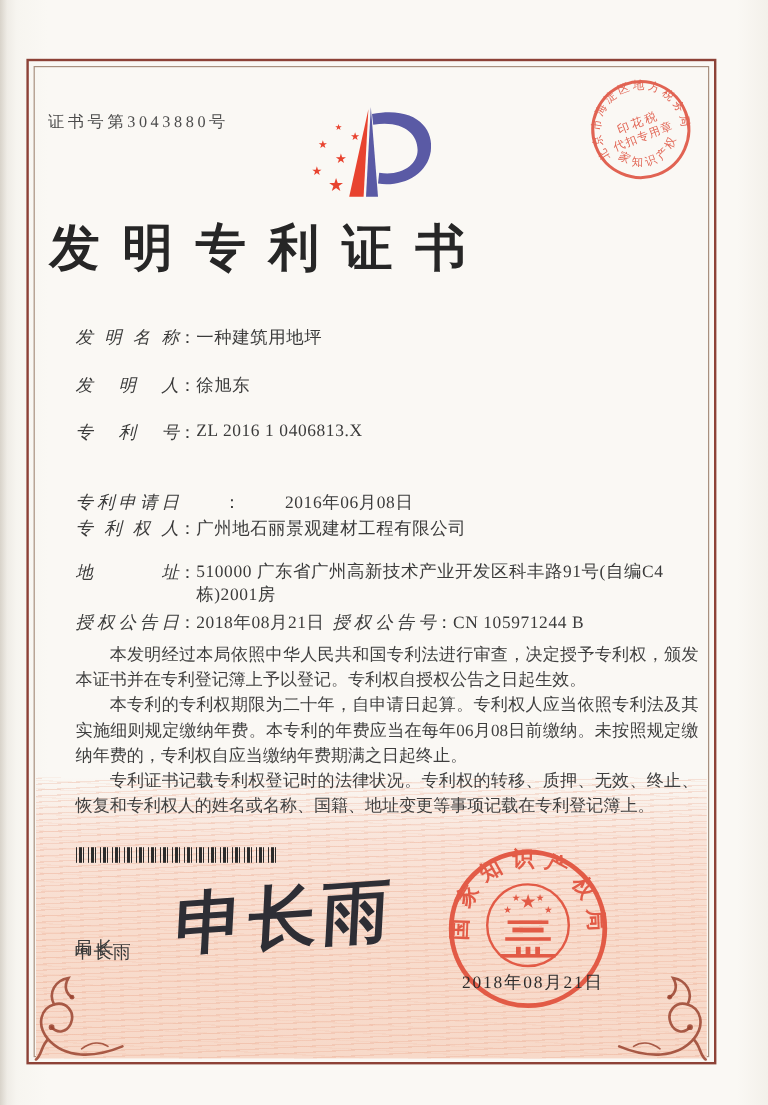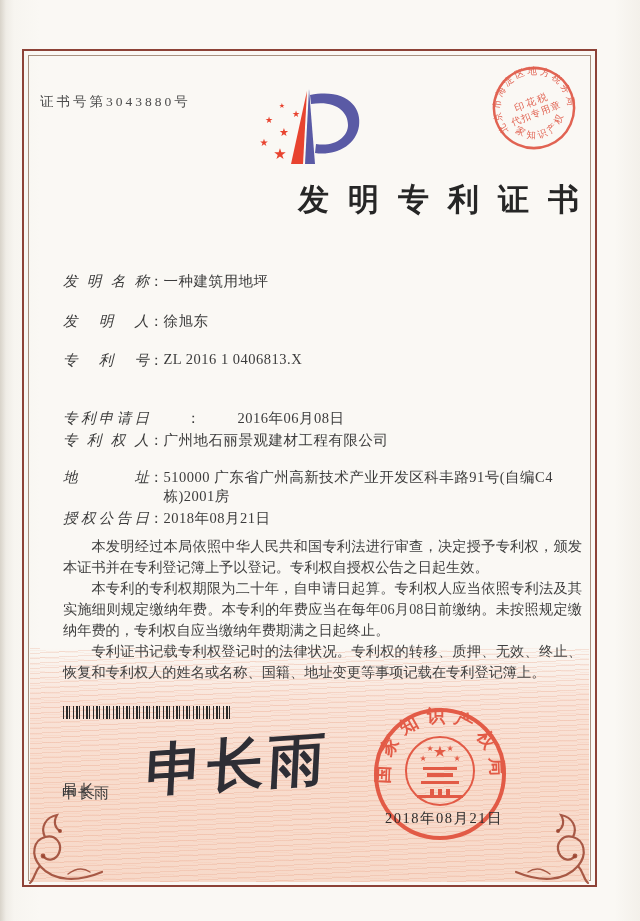--- a/index.html
+++ b/index.html
@@ -22,21 +22,21 @@
       repeating-linear-gradient(3deg, rgba(240,170,140,0.12) 0 1px, rgba(255,255,255,0) 1px 7px),
       linear-gradient(180deg, rgba(249,221,208,0) 0%, rgba(249,221,208,0.75) 22%, #f8dccd 55%, #f7d9c9 100%);
     z-index:1;
   }
   .corner-flourish{position:absolute;z-index:2;}
   
   .cert-no{position:absolute;left:40px;top:93px;font-size:13.5px;letter-spacing:3px;color:#4c4c4c;z-index:3;}
   .logo{position:absolute;left:252px;top:85px;z-index:3;}
   .title{
     position:absolute;left:22px;top:179px;width:576px;
-    text-align:right;font-size:31px;font-weight:bold;color:#262626;
+    text-align:left;font-size:42px;font-weight:bold;color:#262626;
     letter-spacing:19px;text-indent:19px;z-index:3;
   }
   
   .fields{position:absolute;left:63px;top:0;width:522px;z-index:3;font-size:14.5px;color:#3b3b3b;}
   .frow{position:absolute;left:0;display:flex;align-items:flex-start;white-space:nowrap;}
   .flabel{display:inline-block;width:86px;text-align:justify;text-align-last:justify;font-style:italic;}
   .fcolon{display:inline-block;}
   .fvalue{display:inline-block;letter-spacing:0.5px;}
   .fvalue.wrap{white-space:normal;width:400px;line-height:19px;}
   .grant-group2{position:absolute;left:214px;top:0;white-space:nowrap;}
@@ -137,20 +137,23 @@
         <span class="fvalue">广州地石丽景观建材工程有限公司</span>
     </div>
     <div class="frow" style="top:468px;">
       <span class="flabel">地址</span>
         <span class="fcolon">：</span>
         <span class="fvalue wrap">510000 广东省广州高新技术产业开发区科丰路91号(自编C4栋)2001房</span>
     </div>
     <div class="frow" style="top:509px;width:522px;">
       <span>
         <span class="flabel">授权公告日</span><span class="fcolon">：</span><span class="fvalue">2018年08月21日</span>
+      </span>
+      <span class="grant-group2">
+        <span class="flabel">授权公告号</span><span class="fcolon">：</span><span class="fvalue">CN 105971244 B</span>
       </span>
     </div>
   </div>
 
   <div class="body-text">
     <p>本发明经过本局依照中华人民共和国专利法进行审查，决定授予专利权，颁发本证书并在专利登记簿上予以登记。专利权自授权公告之日起生效。</p>
     <p>本专利的专利权期限为二十年，自申请日起算。专利权人应当依照专利法及其实施细则规定缴纳年费。本专利的年费应当在每年06月08日前缴纳。未按照规定缴纳年费的，专利权自应当缴纳年费期满之日起终止。</p>
     <p>专利证书记载专利权登记时的法律状况。专利权的转移、质押、无效、终止、恢复和专利权人的姓名或名称、国籍、地址变更等事项记载在专利登记簿上。</p>
   </div>
 

